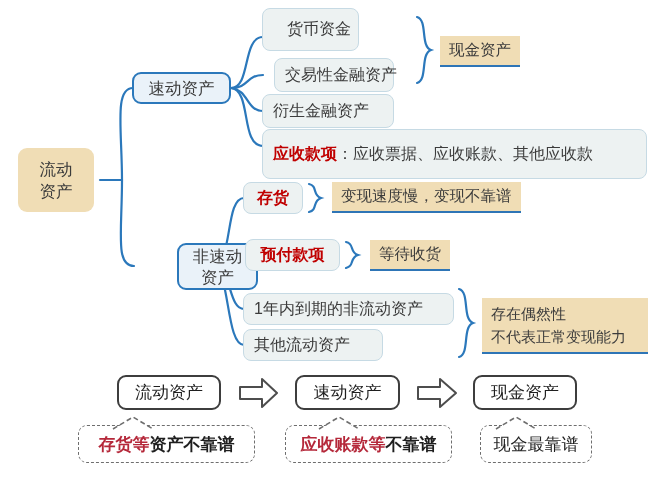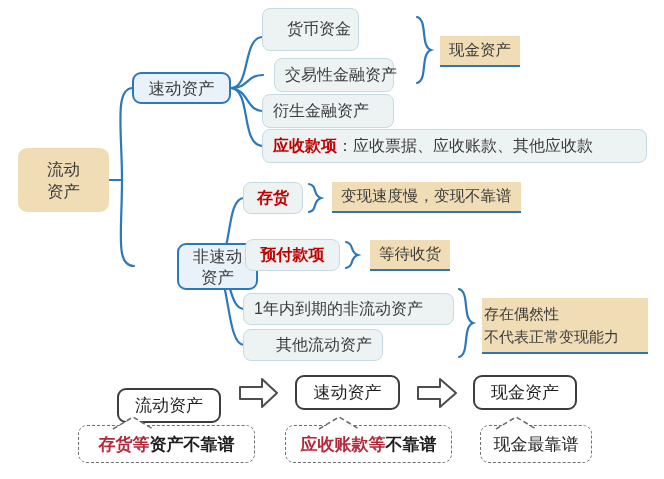--- a/index.html
+++ b/index.html
@@ -18,21 +18,21 @@
   
   .blue-node{background:#eaf2f9;border:2.4px solid #2b78bb;border-radius:9px;
              font-size:16.5px;line-height:1.25;}
   
   .leaf{background:#edf2f2;border:1.5px solid #c6dae4;border-radius:8px;
         font-size:16px;padding:0 10px;white-space:nowrap;}
   .red-label{color:#c00000;font-weight:bold;}
   
   .note{background:#f0ddb5;border-bottom:2.6px solid #2e75b6;font-size:15.5px;
         padding:0 9px;white-space:nowrap;}
-  .note.multiline{white-space:pre-line;line-height:1.55;font-size:15px;padding:3px 2px;}
+  .note.multiline{white-space:pre-line;line-height:1.55;font-size:15px;padding:3px 9px;}
   
   .flow-box{background:#ffffff;border:2px solid #3d3d3d;border-radius:9px;
             font-size:17px;color:#1f1f1f;}
   
   .callout{background:#ffffff;border:1.6px dashed #6e6e6e;border-radius:9px;
            font-size:17px;font-weight:bold;color:#1f1f1f;white-space:nowrap;}
   .callout .tail{position:absolute;top:-12px;width:44px;height:17px;overflow:visible;}
   .callout-red{color:#b5283a;}
   .callout.normal-weight{font-weight:normal;}
 </style>
@@ -58,21 +58,21 @@
       <path d="M 309,184 C 318,186 312,195 321,198 C 312,201 318,210 309,212"></path>
       <path d="M 346,242 C 355,244 349,252 358,255 C 349,258 355,266 346,268"></path>
       <path d="M 459,289 C 470,292 462,319 473,323 C 462,327 470,354 459,357"></path>
     </g>
     <g fill="#ffffff" stroke="#4d4d4d" stroke-width="2" stroke-linejoin="round">
       <polygon points="240,387 262,387 262,379 277,393 262,407 262,399 240,399"></polygon>
       <polygon points="418,387 440,387 440,379 456,393 440,407 440,399 418,399"></polygon>
     </g>
   </svg>
 
-  <div class="abs root-node center prewrap" style="left:18px;top:148px;width:91px;height:64px;">
+  <div class="abs root-node center prewrap" style="left:18px;top:148px;width:76px;height:64px;">
     <span class="prewrap">流动
 资产</span>
   </div>
 
   <div class="abs blue-node center" style="left:132px;top:72px;width:99px;height:32px;">
     <span>速动资产</span>
   </div>
 
   <div class="abs blue-node center prewrap" style="left:133px;top:243px;width:81px;height:47px;margin-left:44px;">
     <span class="prewrap">非速动
@@ -84,21 +84,21 @@
   </div>
 
   <div class="abs leaf" style="left:262px;top:58px;width:120px;height:34px;margin-left:12px;">
     <span>交易性金融资产</span>
   </div>
 
   <div class="abs leaf" style="left:262px;top:94px;width:132px;height:34px;">
     <span>衍生金融资产</span>
   </div>
 
-  <div class="abs leaf" style="left:262px;top:129px;width:385px;height:34px;align-items:center;">
+  <div class="abs leaf" style="left:262px;top:129px;width:385px;height:50px;align-items:center;">
     <span class="red-label">应收款项</span>
       <span>：应收票据、应收账款、其他应收款</span>
   </div>
 
   <div class="abs note" style="left:440px;top:36px;height:31px;">
     <span>现金资产</span>
   </div>
 
   <div class="abs leaf center" style="left:243px;top:182px;width:60px;height:32px;">
     <span class="red-label">存货</span>
@@ -113,30 +113,30 @@
   </div>
 
   <div class="abs note" style="left:370px;top:240px;height:31px;justify-content:center;">
     <span>等待收货</span>
   </div>
 
   <div class="abs leaf" style="left:243px;top:293px;width:211px;height:32px;">
     <span>1年内到期的非流动资产</span>
   </div>
 
-  <div class="abs leaf" style="left:243px;top:329px;width:140px;height:32px;justify-content:flex-end;">
+  <div class="abs leaf" style="left:243px;top:329px;width:140px;height:32px;">
     <span>其他流动资产</span>
   </div>
 
   <div class="abs note multiline" style="left:482px;top:298px;width:166px;height:56px;">
     <span class="prewrap">存在偶然性
 不代表正常变现能力</span>
   </div>
 
-  <div class="abs flow-box center" style="left:117px;top:388px;width:104px;height:35px;">
+  <div class="abs flow-box center" style="left:117px;top:375px;width:104px;height:35px;">
     <span>流动资产</span>
   </div>
   <div class="abs flow-box center" style="left:295px;top:375px;width:105px;height:35px;">
     <span>速动资产</span>
   </div>
   <div class="abs flow-box center" style="left:473px;top:375px;width:104px;height:35px;">
     <span>现金资产</span>
   </div>
 
   <div class="abs callout center" style="left:78px;top:425px;width:177px;height:38px;">

